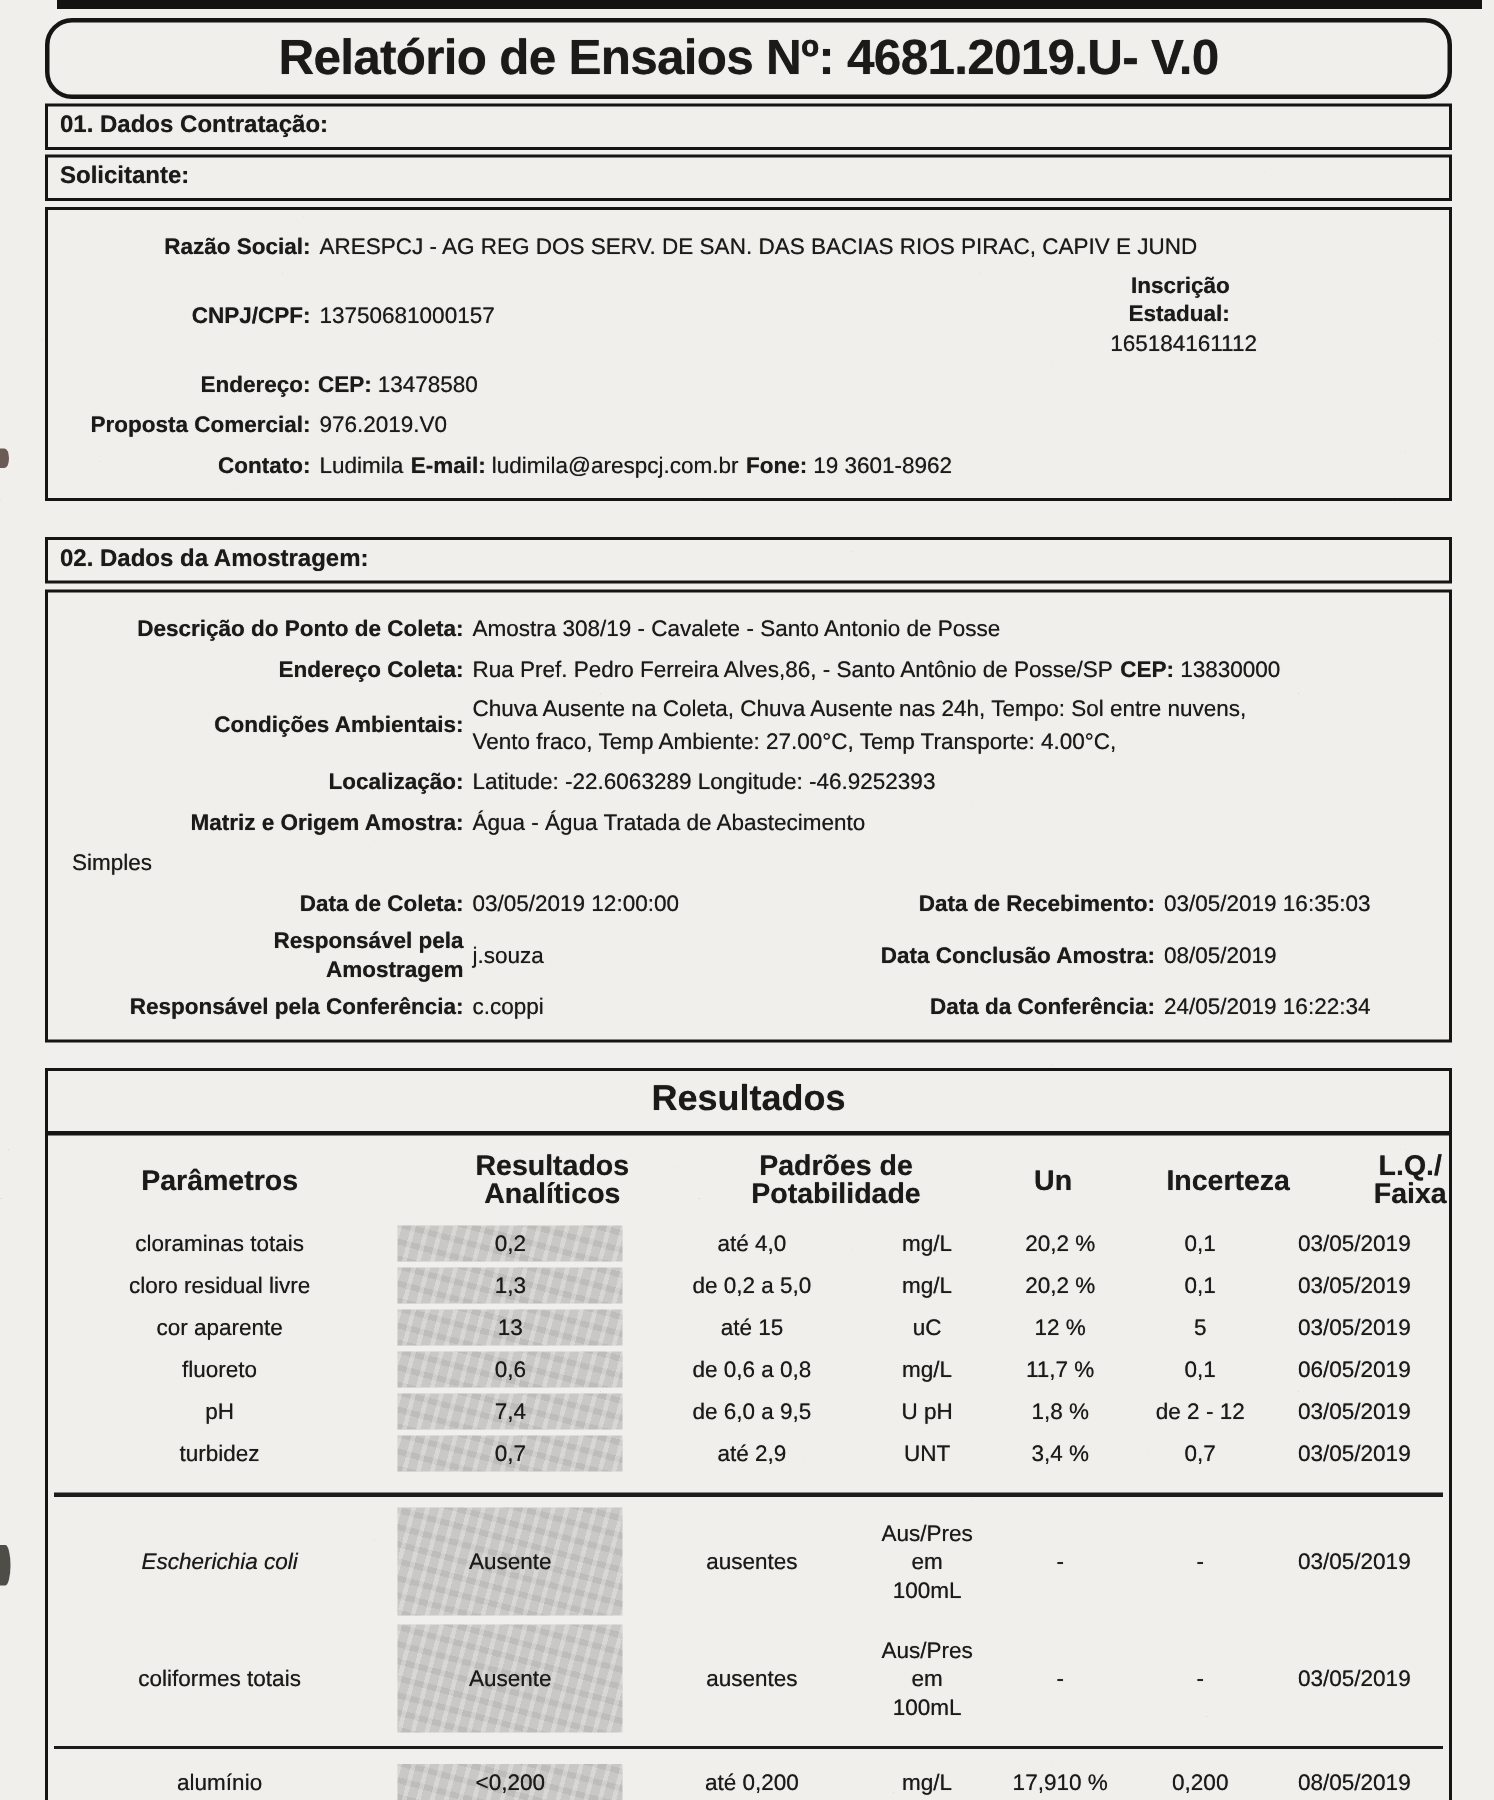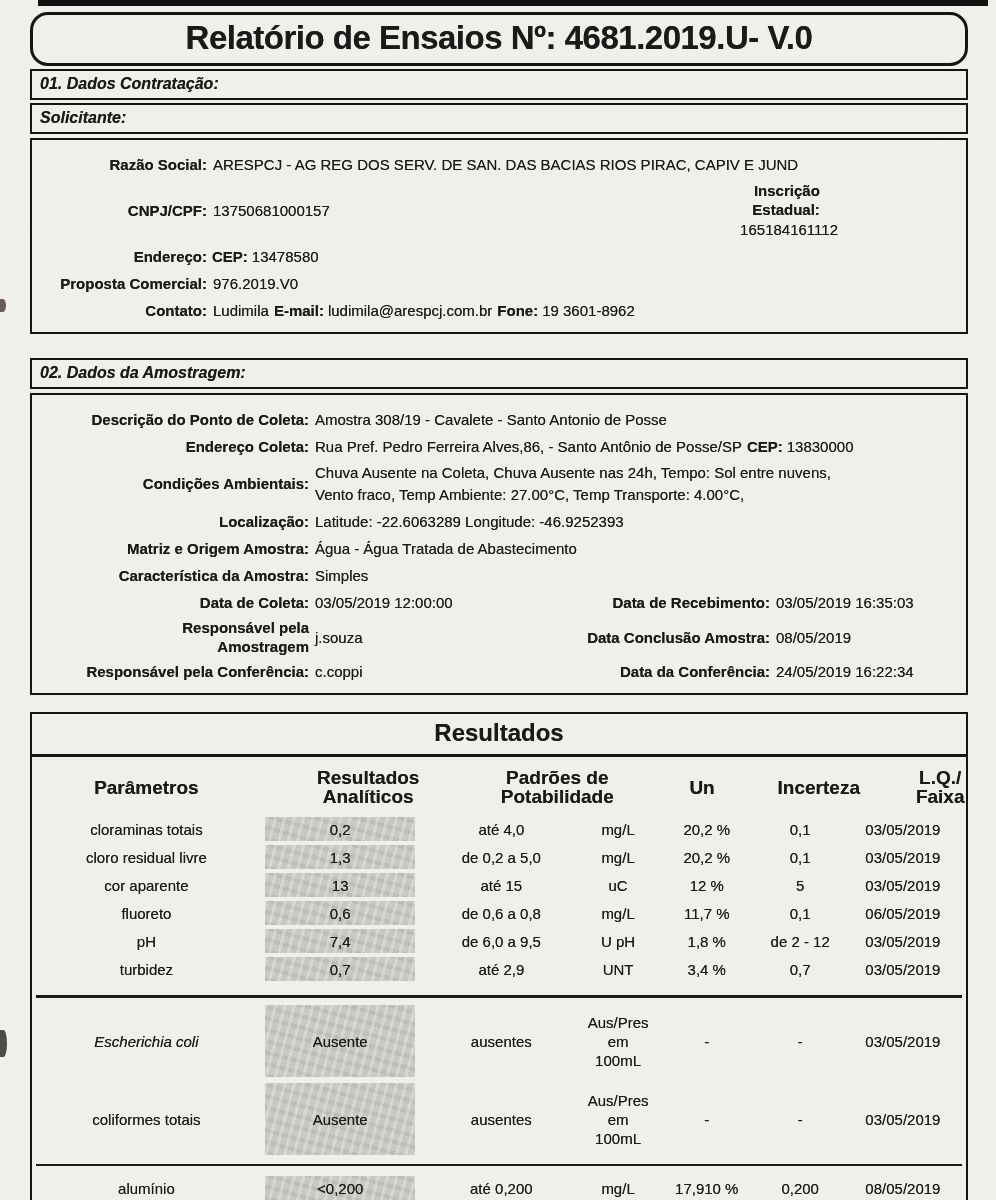--- a/index.html
+++ b/index.html
@@ -8,21 +8,21 @@
   .page{
     position:relative; width:996px; height:1200px; margin:0 auto;
     background:#f0efec; color:#1b1a18; overflow:hidden;
     padding:8px 28px 0 30px;
     text-shadow:0 0 .45px rgba(25,24,22,.75);
   }
   .topbar{ position:absolute; top:0; left:38px; right:8px; height:6px; background:#141312; }
   .box{ border:2px solid #161514; background:transparent; }
   .title-box{ border-width:3px; margin-top:4px; padding:4px 6px 6px;border-radius:18px; }
   .title{ text-align:center; font-weight:bold; font-size:33px; letter-spacing:-.5px; }
-  .band{ margin-top:3px; padding:4px 8px 5px; font-weight:bold; font-size:16px;font-style:italic; }
+  .band{ margin-top:3px; padding:4px 8px 5px; font-weight:bold; font-size:16px; }
   .content{ margin-top:4px; padding:9px 10px 10px; font-size:15px; }
   .frow{ display:flex; align-items:center; margin-top:5px; line-height:22px; }
   .frow.top{ align-items:flex-start; }
   .lab{ font-weight:bold; text-align:right; flex:none; }
   .w1{ width:165px; }
   .w2{ width:267px; }
   .val{ padding-left:6px; }
   .preline{ white-space:pre-line; }
   .insc-group{ display:flex; align-items:center; margin-left:auto; margin-right:118px;flex-direction:column; }
   .insc-group .lab{ line-height:19px; }
@@ -134,21 +134,20 @@
     </div>
     <div class="frow">
       <span class="lab w2">Localização:</span>
       <span class="val">Latitude: -22.6063289 Longitude: -46.9252393</span>
     </div>
     <div class="frow">
       <span class="lab w2">Matriz e Origem Amostra:</span>
       <span class="val">Água - Água Tratada de Abastecimento</span>
     </div>
     <div class="frow">
-      <span class="lab w2">Característica da Amostra:</span>
       <span class="val">Simples</span>
     </div>
     <div class="frow split">
       <span class="lab w2">Data de Coleta:</span>
       <span class="lval">03/05/2019 12:00:00</span>
       <span class="rlab">Data de Recebimento:</span>
       <span class="rval">03/05/2019 16:35:03</span>
     </div>
     <div class="frow split">
       <span class="lab w2 preline" style="line-height:19px;">Responsável pela

